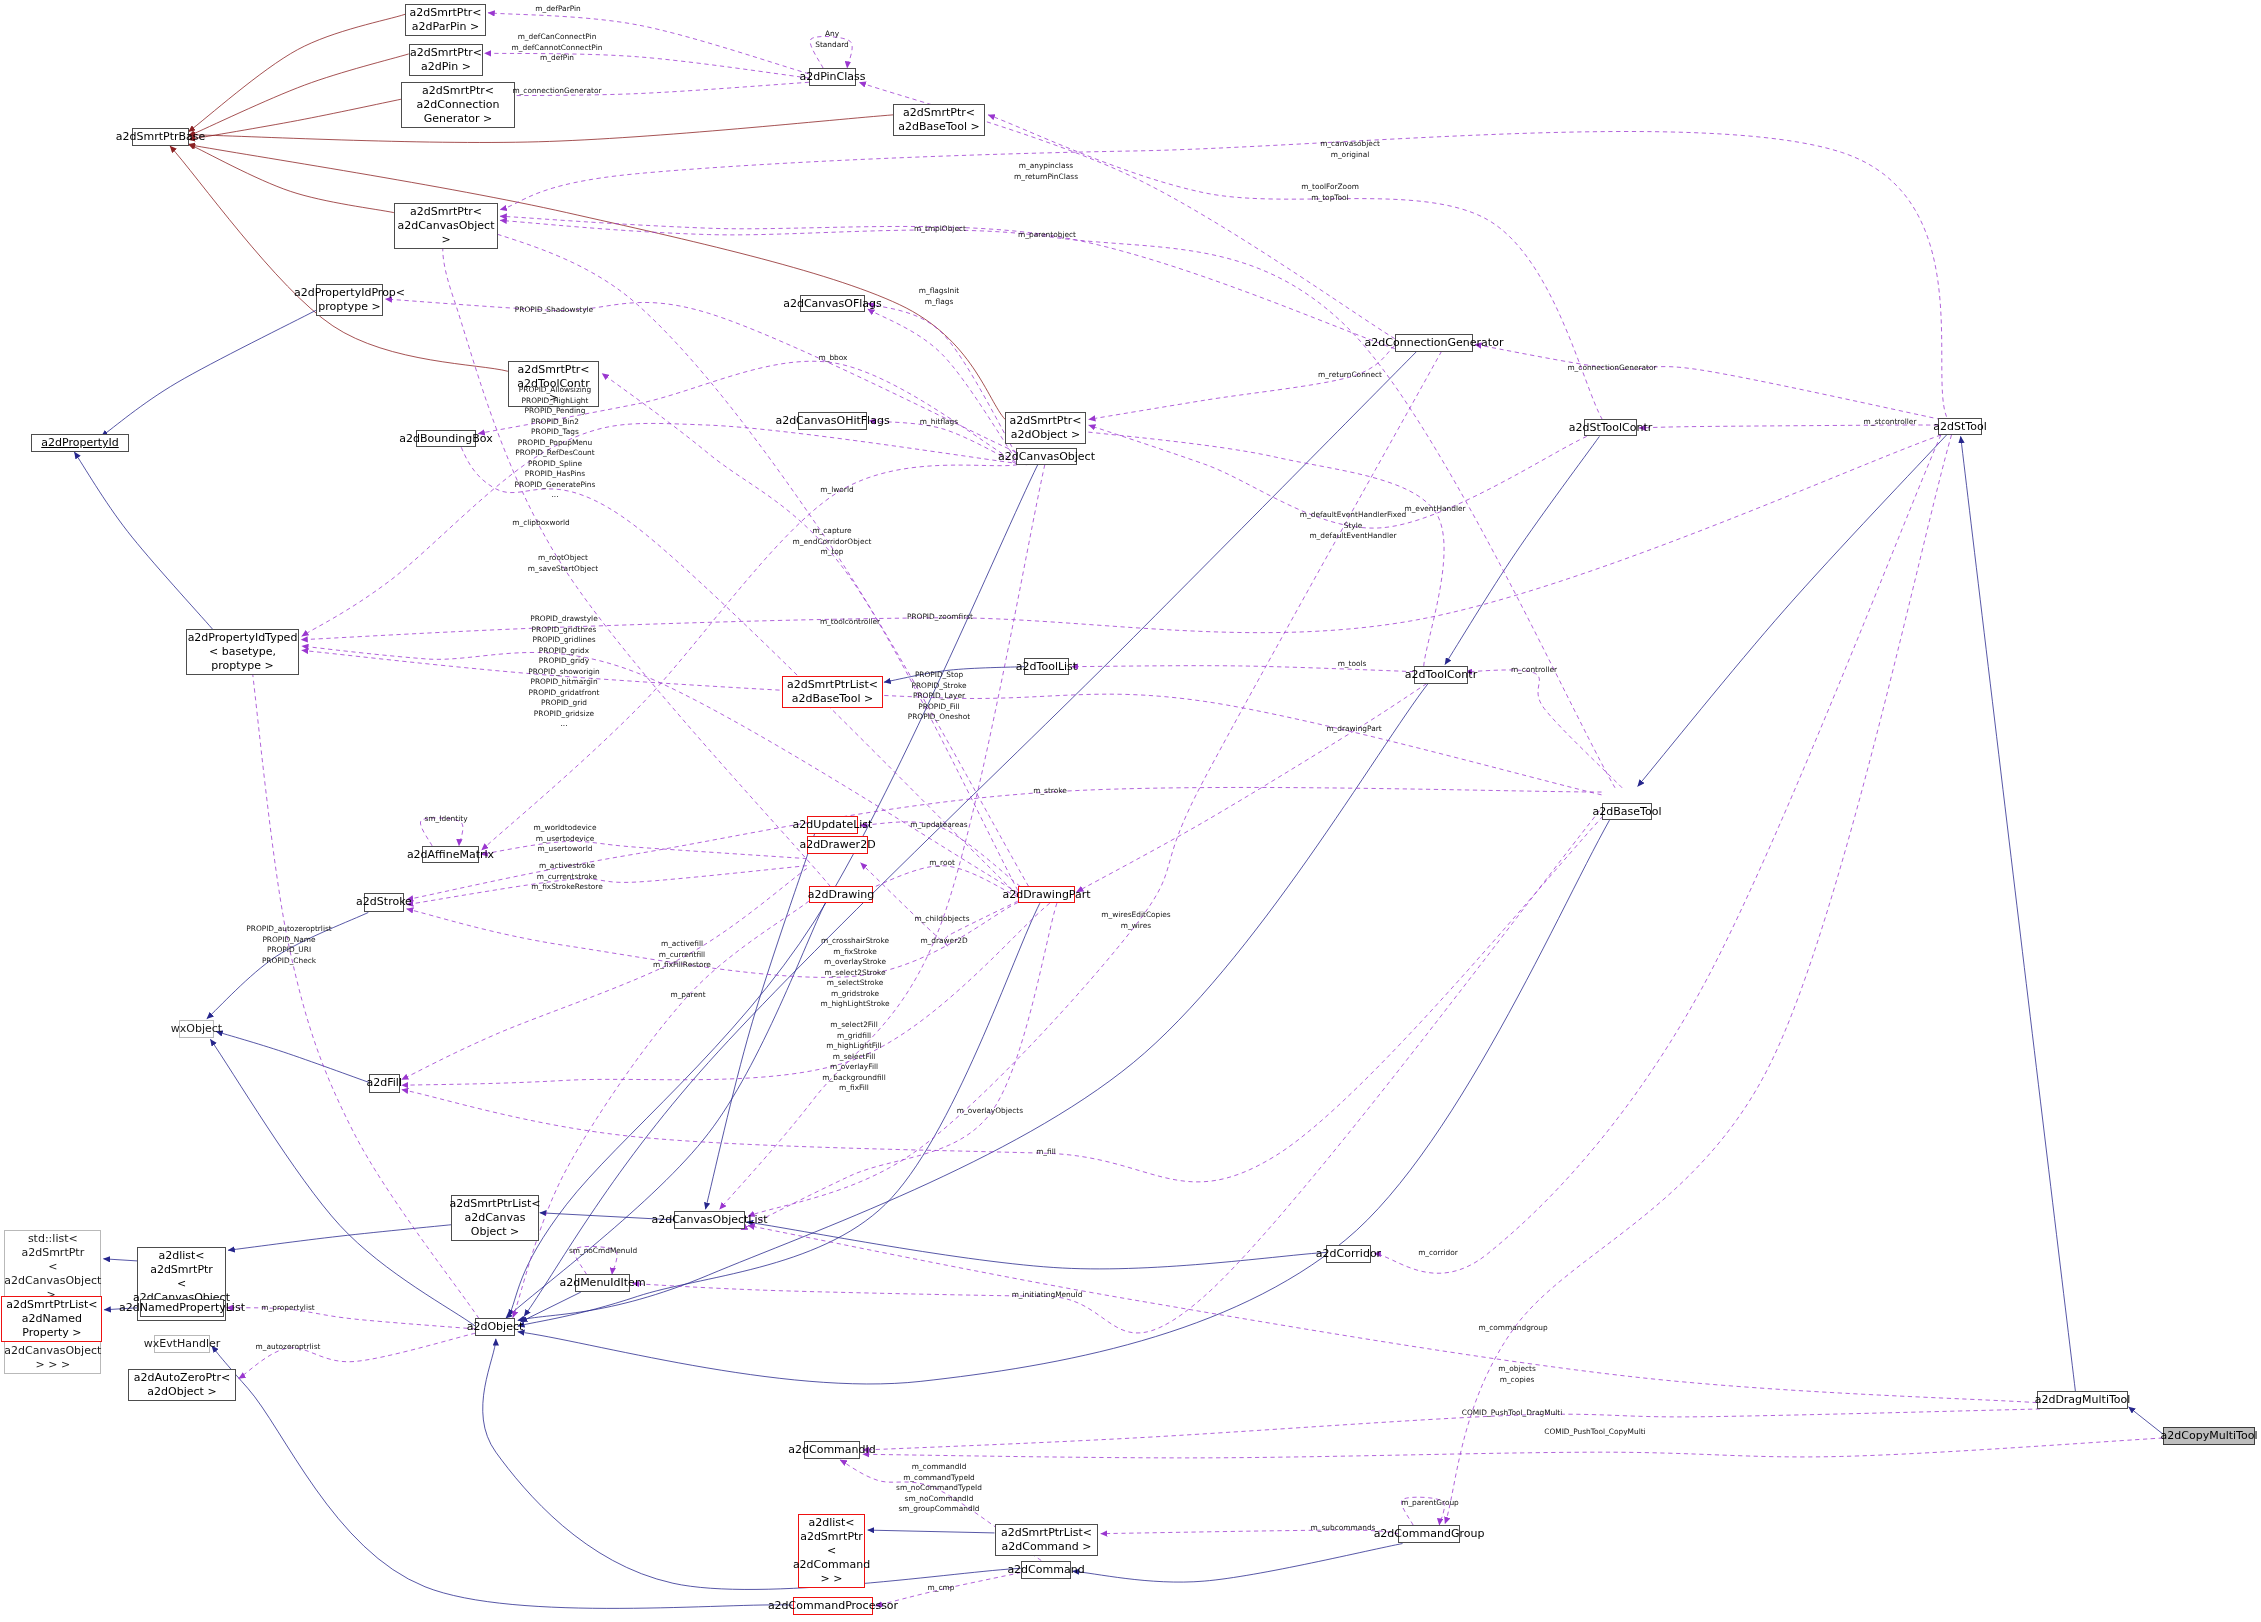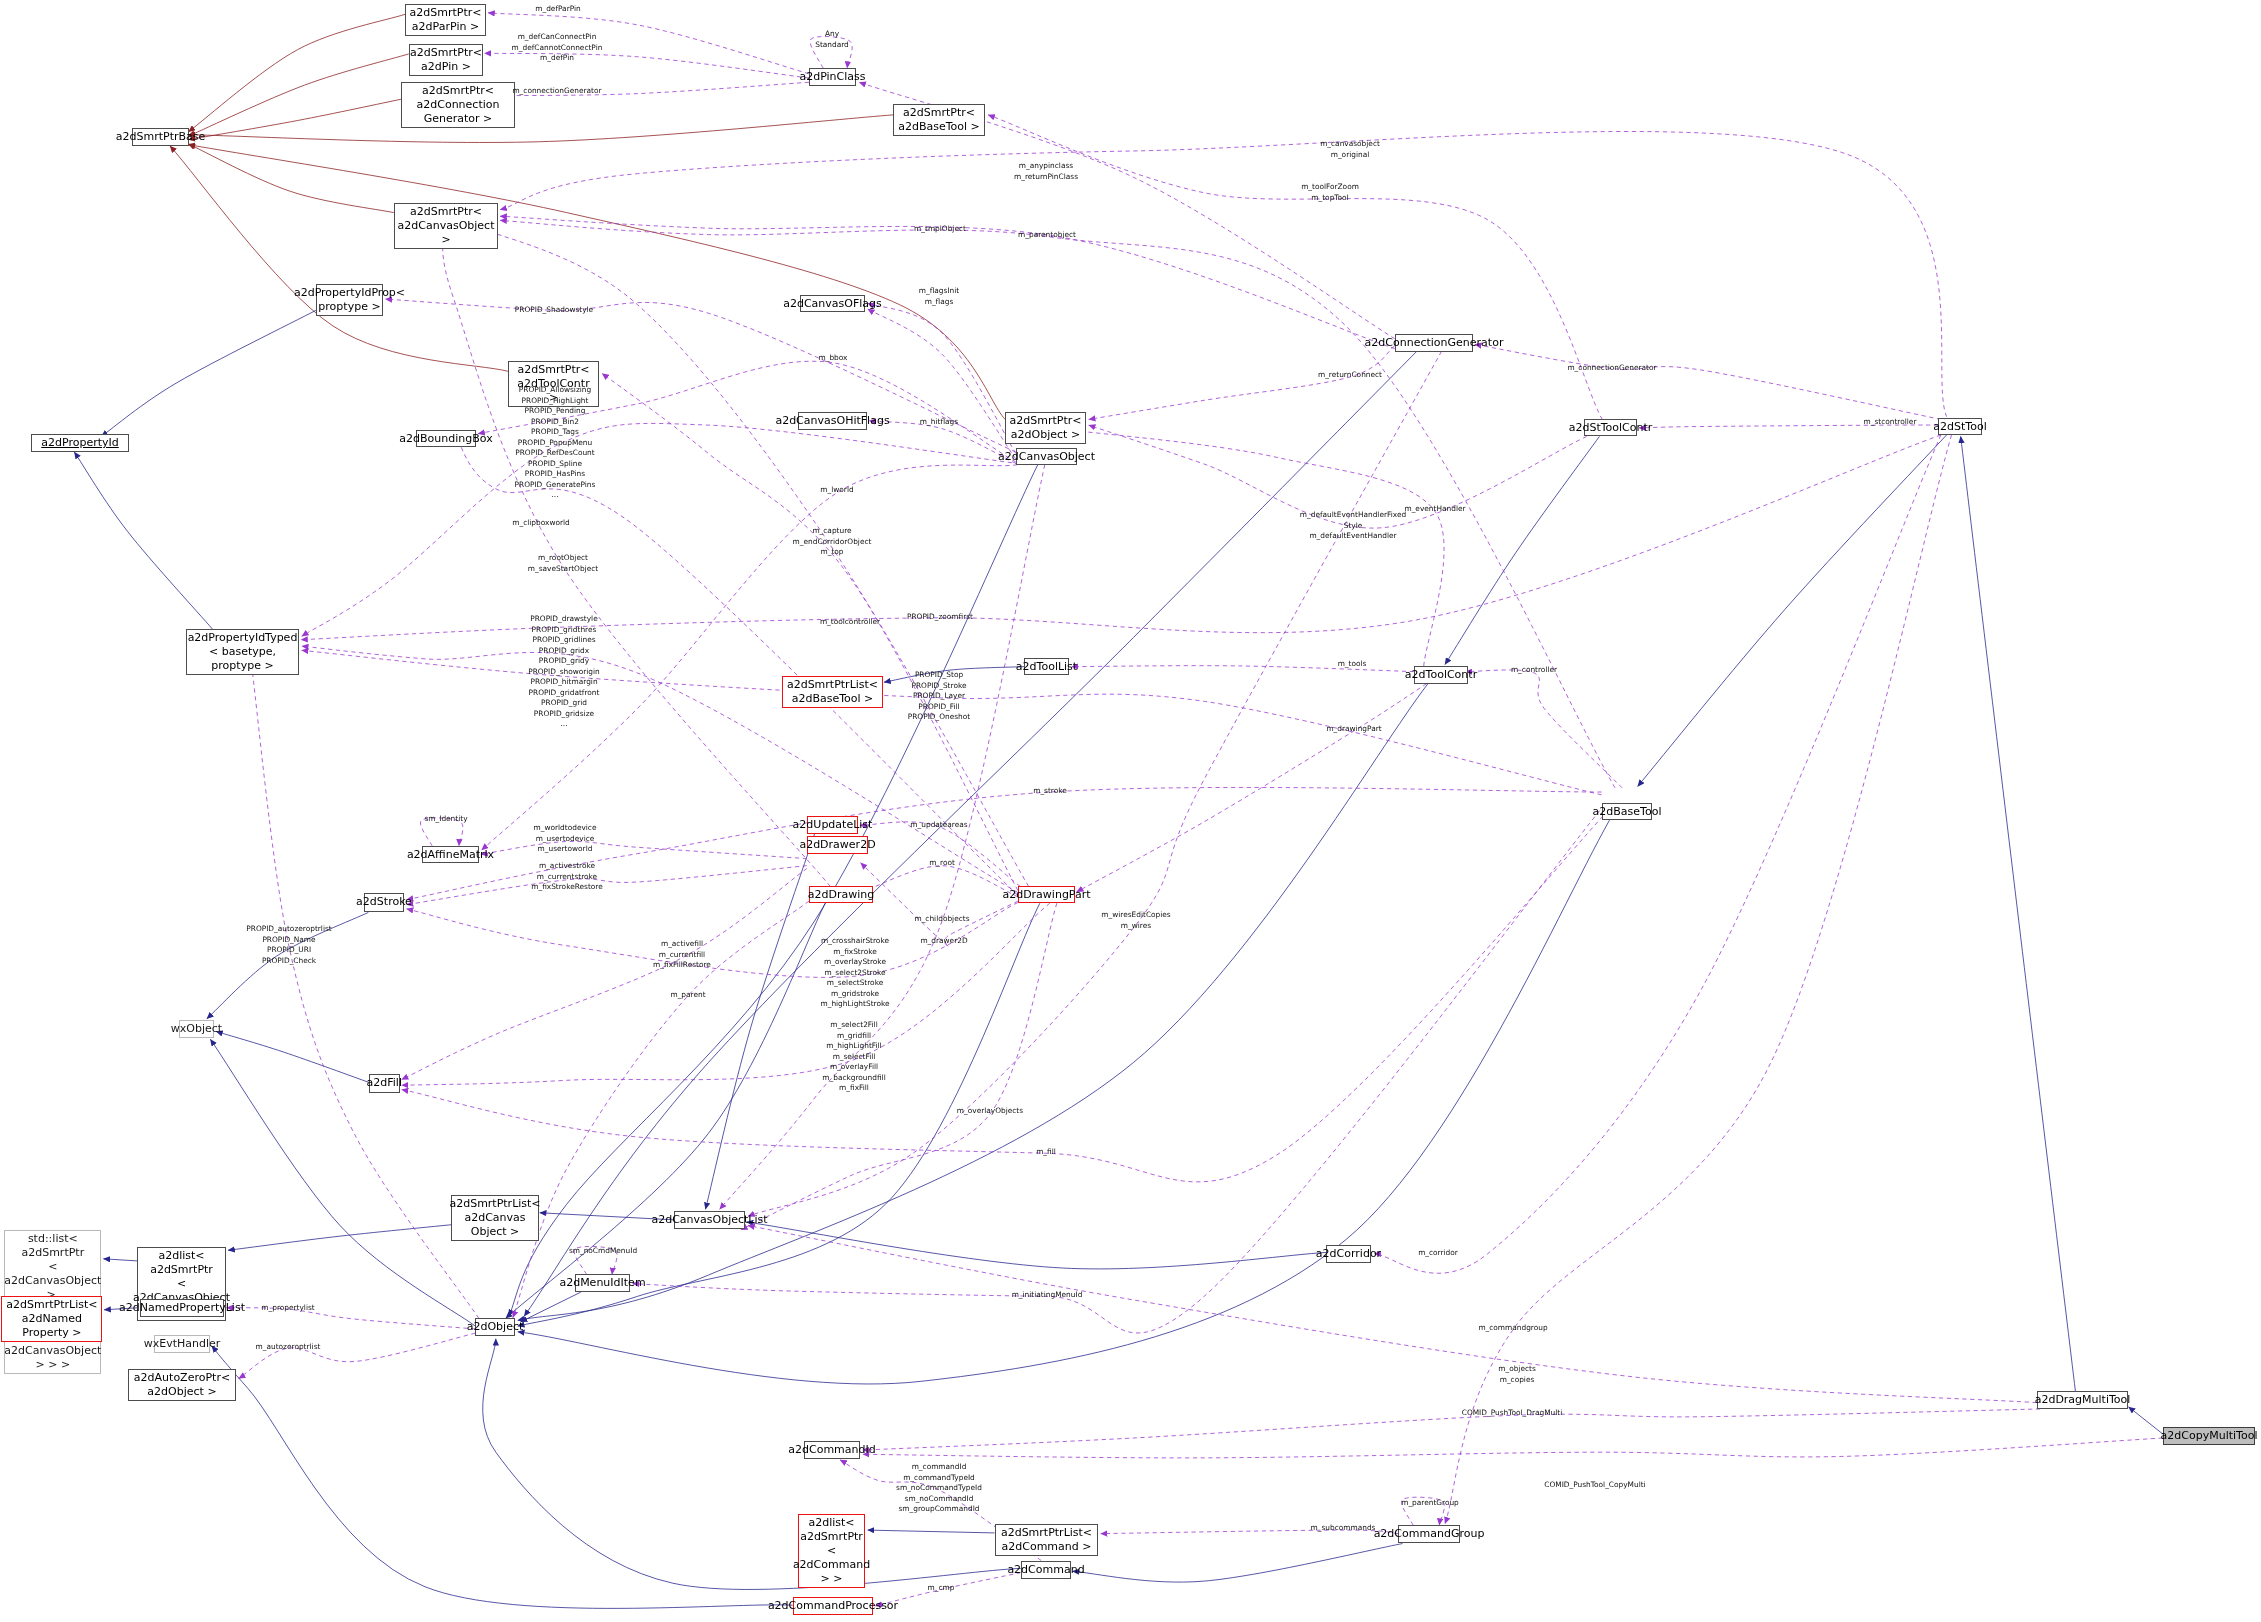--- a/index.html
+++ b/index.html
@@ -304,21 +304,21 @@
 PROPID_Check</div>
       <div class="edge-label" style="left: 603px; top: 1251px;">sm_noCmdMenuId</div>
       <div class="edge-label" style="left: 288px; top: 1308px;">m_propertylist</div>
       <div class="edge-label" style="left: 288px; top: 1347px;">m_autozeroptrlist</div>
       <div class="edge-label" style="left: 1047px; top: 1295px;">m_initiatingMenuId</div>
       <div class="edge-label" style="left: 1438px; top: 1253px;">m_corridor</div>
       <div class="edge-label" style="left: 1513px; top: 1328px;">m_commandgroup</div>
       <div class="edge-label" style="left: 1517px; top: 1375px;">m_objects
 m_copies</div>
       <div class="edge-label" style="left: 1512px; top: 1413px;">COMID_PushTool_DragMulti</div>
-      <div class="edge-label" style="left: 1595px; top: 1485px;">COMID_PushTool_CopyMulti</div>
+      <div class="edge-label" style="left: 1595px; top: 1432px;">COMID_PushTool_CopyMulti</div>
       <div class="edge-label" style="left: 939px; top: 1488px;">m_commandId
 m_commandTypeId
 sm_noCommandTypeId
 sm_noCommandId
 sm_groupCommandId</div>
       <div class="edge-label" style="left: 1343px; top: 1528px;">m_subcommands</div>
       <div class="edge-label" style="left: 941px; top: 1588px;">m_cmp</div>
       <div class="edge-label" style="left: 1430px; top: 1503px;">m_parentGroup</div>
     </div>
 </div>

